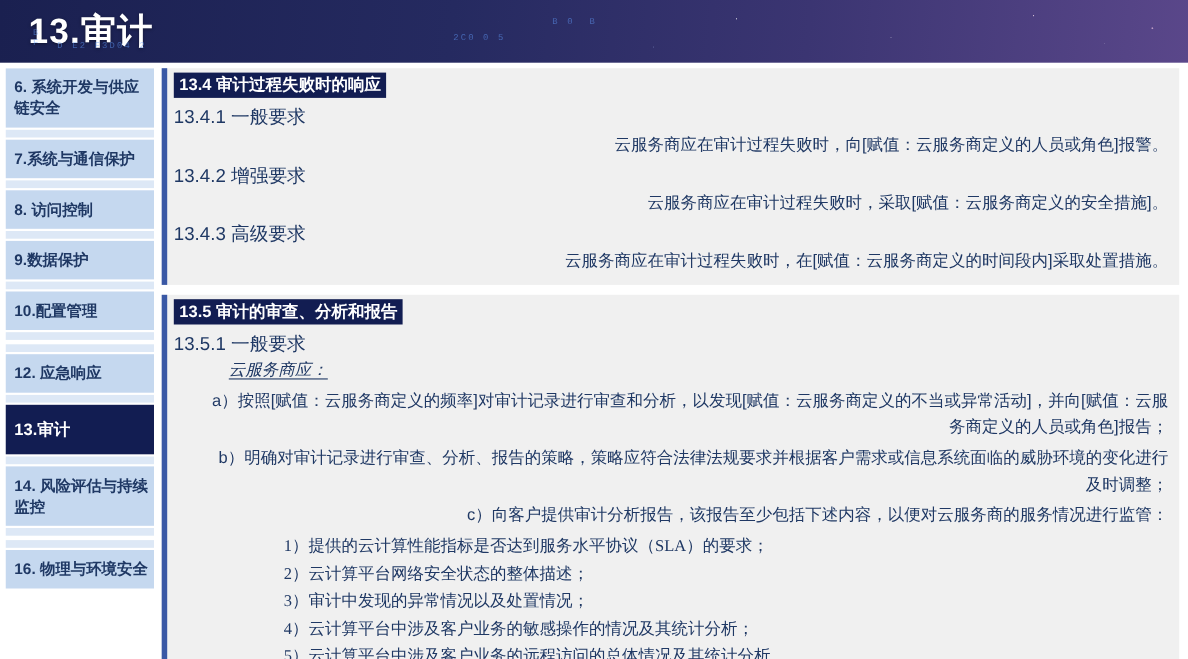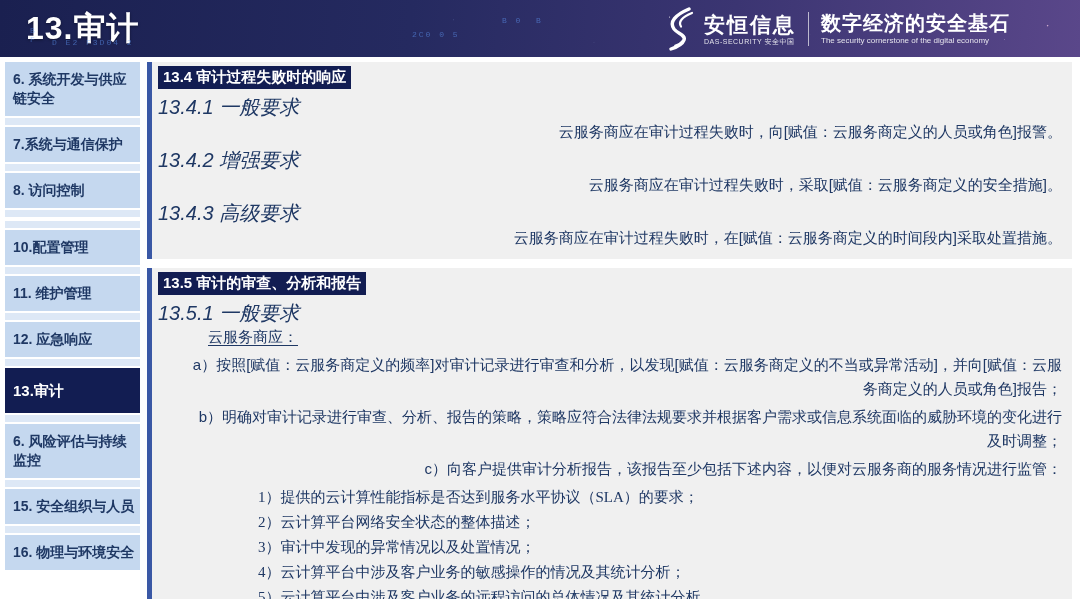--- a/index.html
+++ b/index.html
@@ -46,79 +46,62 @@
   .side-item.active{background:var(--navy);color:#fff;padding:13px 4px 13px 8px;font-size:15px;}
   .side-gap{height:7px;background:var(--sidebar_gap);margin:2px 0;flex:none;}
 
   #panels{flex:1;display:flex;flex-direction:column;margin-left:7px;}
   .panel{background:var(--panel_bg);border-left:5px solid var(--panel_border);
     padding:4px 10px 8px 6px;margin-bottom:9px;color:var(--text_navy);font-size:15px;}
   .panel:last-child{flex:1;}
   .badge{display:inline-block;background:var(--navy);color:#fff;font-weight:bold;
     font-size:15px;padding:2px 5px;margin-bottom:2px;}
   .panel p{line-height:24px;margin:0;}
-  .sub{font-size:20px;margin-top:4px !important;font-style:italic;}
+  .sub{font-size:17px;margin-top:4px !important;}
   .para{padding-left:50px;margin:1px 0 !important;text-align:right;}
   .uline{padding-left:50px;}
-  .uline span{text-decoration:underline;text-underline-offset:3px;}
+  .uline span{text-decoration:underline;text-underline-offset:3px;font-style:italic;}
   .hang{padding-left:6px;text-indent:24px;margin:4px 0 !important;text-align:right;}
   .num{padding-left:100px;margin:1px 0 !important;font-family:Liberation Serif, serif;}
 </style>
 </head>
 <body>
 
 <div id="stage">
   <header>
     <div id="code-layer">
         <span class="code code0">B
 F</span>
         <span class="code code1">D E2 F3D04 2</span>
         <span class="code code2">47 5926 4</span>
         <span class="code code3">2C0 0 5</span>
         <span class="code code4">B 0  B</span>
       </div>
     <h1 class="page-title">13.审计</h1>
-    <div class="brand-block">
-      <svg class="swoosh" viewBox="0 0 34 44" fill="none" xmlns="http://www.w3.org/2000/svg">
-        <path d="M27 2 C 13 8, 7 15, 12 22 C 16 27, 24 28, 22 33 C 20.5 37, 15 40, 9 42" stroke="#ffffff" stroke-width="3.4" stroke-linecap="round"></path>
-        <path d="M30 6 C 20 10, 16 15, 19 19.5" stroke="#ffffff" stroke-width="2.2" stroke-linecap="round"></path>
-        <path d="M13 38.5 C 16.5 37.5, 19 36, 20.5 34" stroke="#ffffff" stroke-width="1.6" stroke-linecap="round"></path>
-      </svg>
-      <div class="brand-cn">
-        <div class="brand-name">安恒信息</div>
-        <div class="brand-sub">DAS-SECURITY 安全中国</div>
-      </div>
-      <div class="brand-divider"></div>
-      <div>
-        <div class="slogan-cn">数字经济的安全基石</div>
-        <div class="slogan-en">The security cornerstone of the digital economy</div>
-      </div>
-    </div>
   </header>
 
   <div id="body">
     <nav id="sidebar">
         <div class="side-item">6. 系统开发与供应链安全</div>
         <div class="side-gap"></div>
         <div class="side-item">7.系统与通信保护</div>
         <div class="side-gap"></div>
         <div class="side-item">8. 访问控制</div>
         <div class="side-gap"></div>
+        <div class="side-item">9.数据保护</div>
         <div class="side-gap"></div>
         <div class="side-item">10.配置管理</div>
         <div class="side-gap"></div>
-        <div class="side-item">11. 维护管理</div>
         <div class="side-gap"></div>
         <div class="side-item">12. 应急响应</div>
         <div class="side-gap"></div>
         <div class="side-item active">13.审计</div>
         <div class="side-gap"></div>
-        <div class="side-item">6. 风险评估与持续监控</div>
+        <div class="side-item">14. 风险评估与持续监控</div>
         <div class="side-gap"></div>
-        <div class="side-item">15. 安全组织与人员</div>
         <div class="side-gap"></div>
         <div class="side-item">16. 物理与环境安全</div>
       </nav>
     <main id="panels">
         <section class="panel"><div class="badge">13.4 审计过程失败时的响应</div><p class="sub">13.4.1 一般要求</p><p class="para">云服务商应在审计过程失败时，向[赋值：云服务商定义的人员或角色]报警。</p><p class="sub">13.4.2 增强要求</p><p class="para">云服务商应在审计过程失败时，采取[赋值：云服务商定义的安全措施]。</p><p class="sub">13.4.3 高级要求</p><p class="para">云服务商应在审计过程失败时，在[赋值：云服务商定义的时间段内]采取处置措施。</p></section>
         <section class="panel"><div class="badge">13.5 审计的审查、分析和报告</div><p class="sub">13.5.1 一般要求</p><p class="uline"><span>云服务商应：</span></p><p class="hang">a）按照[赋值：云服务商定义的频率]对审计记录进行审查和分析，以发现[赋值：云服务商定义的不当或异常活动]，并向[赋值：云服务商定义的人员或角色]报告；</p><p class="hang">b）明确对审计记录进行审查、分析、报告的策略，策略应符合法律法规要求并根据客户需求或信息系统面临的威胁环境的变化进行及时调整；</p><p class="hang">c）向客户提供审计分析报告，该报告至少包括下述内容，以便对云服务商的服务情况进行监管：</p><p class="num">1）提供的云计算性能指标是否达到服务水平协议（SLA）的要求；</p><p class="num">2）云计算平台网络安全状态的整体描述；</p><p class="num">3）审计中发现的异常情况以及处置情况；</p><p class="num">4）云计算平台中涉及客户业务的敏感操作的情况及其统计分析；</p><p class="num">5）云计算平台中涉及客户业务的远程访问的总体情况及其统计分析。</p></section>
       </main>
   </div>
 </div>
 

